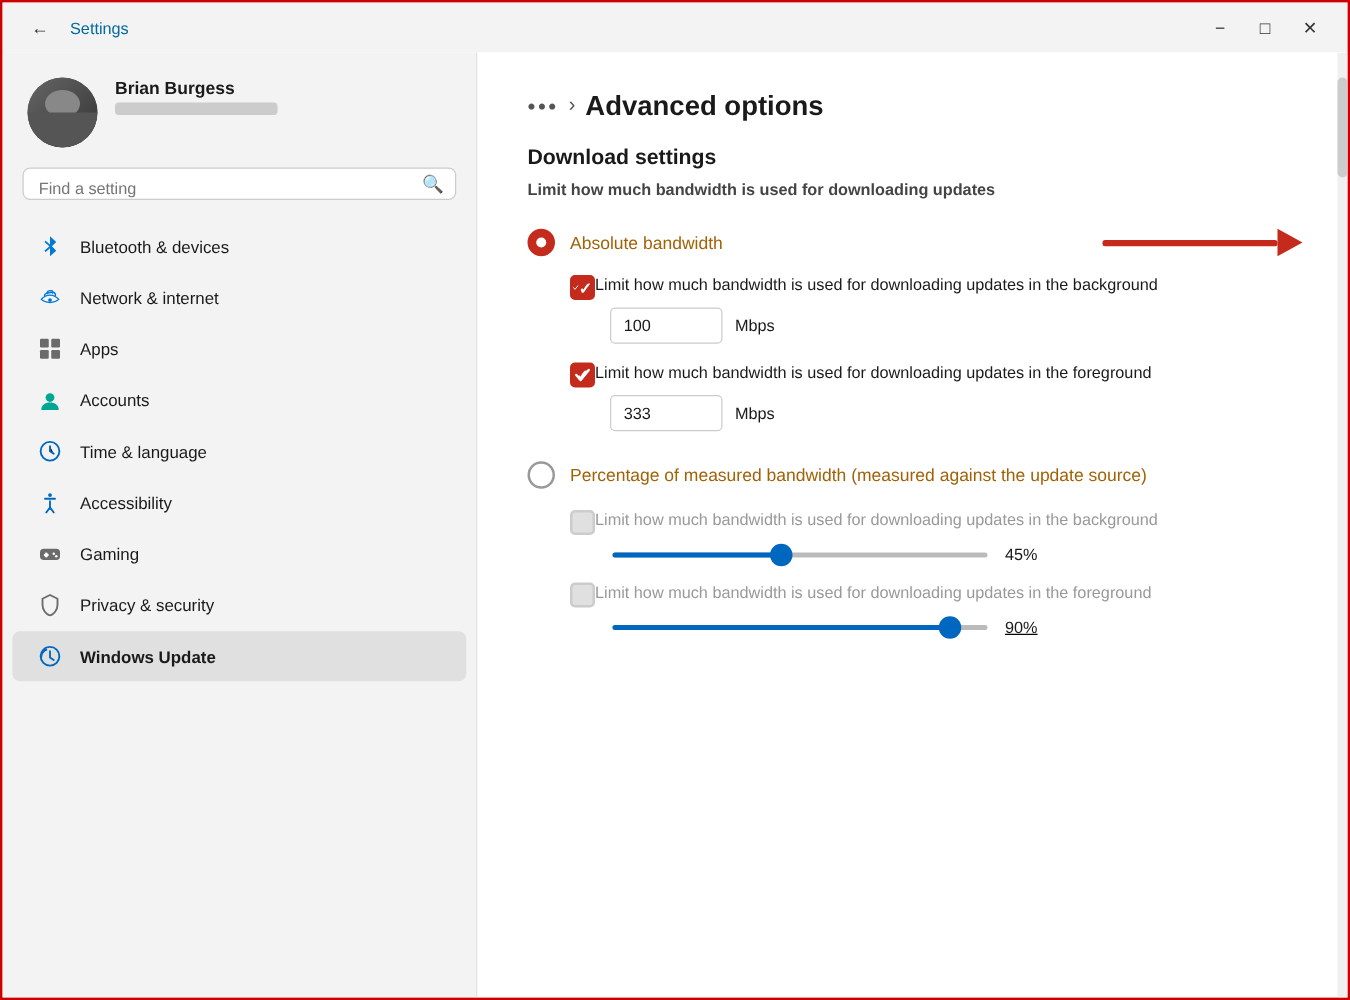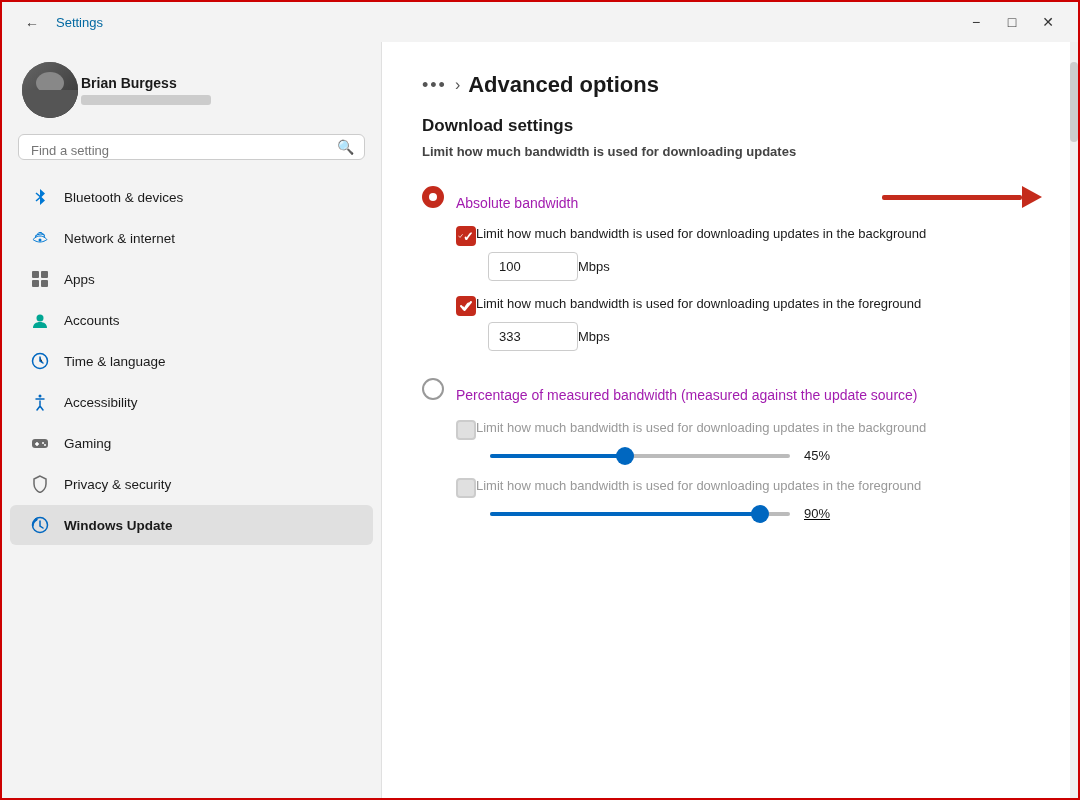--- a/index.html
+++ b/index.html
@@ -57,22 +57,22 @@
       width: 380px;
       background: #f3f3f3;
       display: flex;
       flex-direction: column;
       padding: 0;
       border-right: 1px solid #e0e0e0;
       flex-shrink: 0;
     }
     .user-section {
       display: flex;
-      align-items: center;
-      gap: 3px;
+      align-items: flex-start;
+      gap: 14px;
       padding: 20px 20px 16px 20px;
     }
     .avatar {
       width: 56px;
       height: 56px;
       border-radius: 50%;
       overflow: hidden;
       background: #555;
       flex-shrink: 0;
     }
@@ -247,22 +247,21 @@
     .radio-circle.selected::after {
       content: '';
       width: 8px;
       height: 8px;
       border-radius: 50%;
       background: #fff;
     }
 
     .radio-label {
       font-size: 14px;
-      color: #a21caf;
-      margin-top: 12px;
+      color: #a16207;
     }
 
     
     .checkbox-section {
       margin-left: 34px;
       margin-top: 8px;
       display: flex;
       flex-direction: column;
       gap: 14px;
     }
@@ -303,20 +302,21 @@
       color: #1a1a1a;
       line-height: 1.4;
     }
     .checkbox-label.disabled {
       color: #999;
     }
 
     .input-row {
       display: flex;
       align-items: center;
+      gap: 10px;
       margin-top: 6px;
       margin-left: 32px;
     }
     .number-input {
       width: 90px;
       padding: 6px 10px;
       border: 1px solid #ccc;
       border-radius: 4px;
       font-size: 13px;
       color: #1a1a1a;

